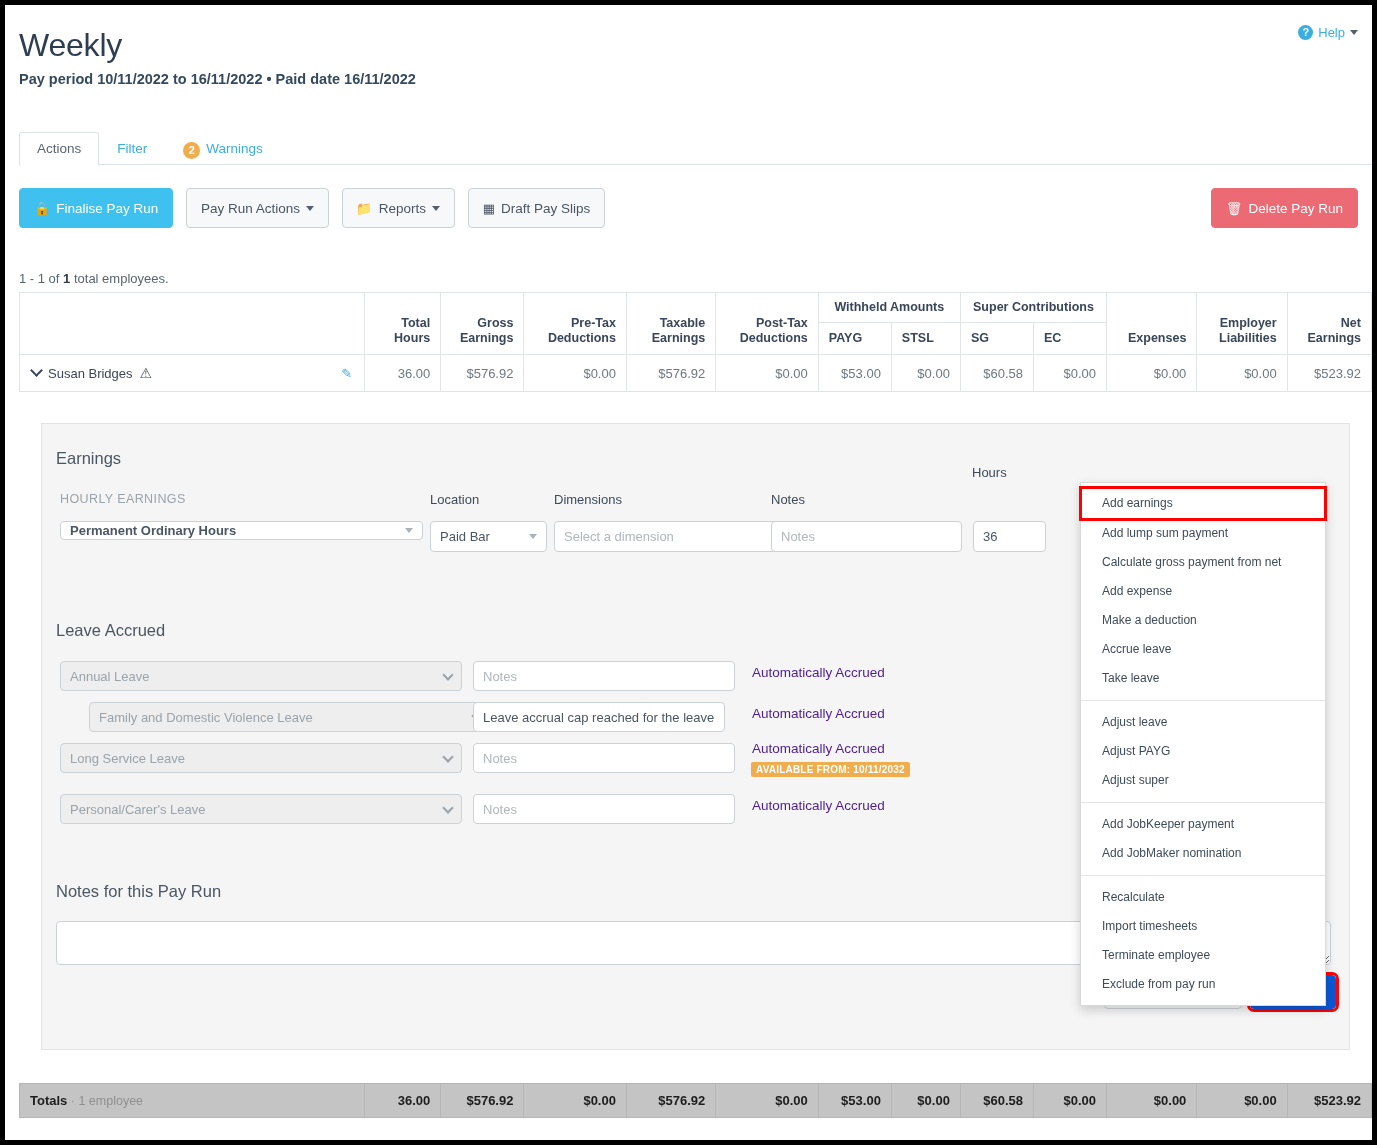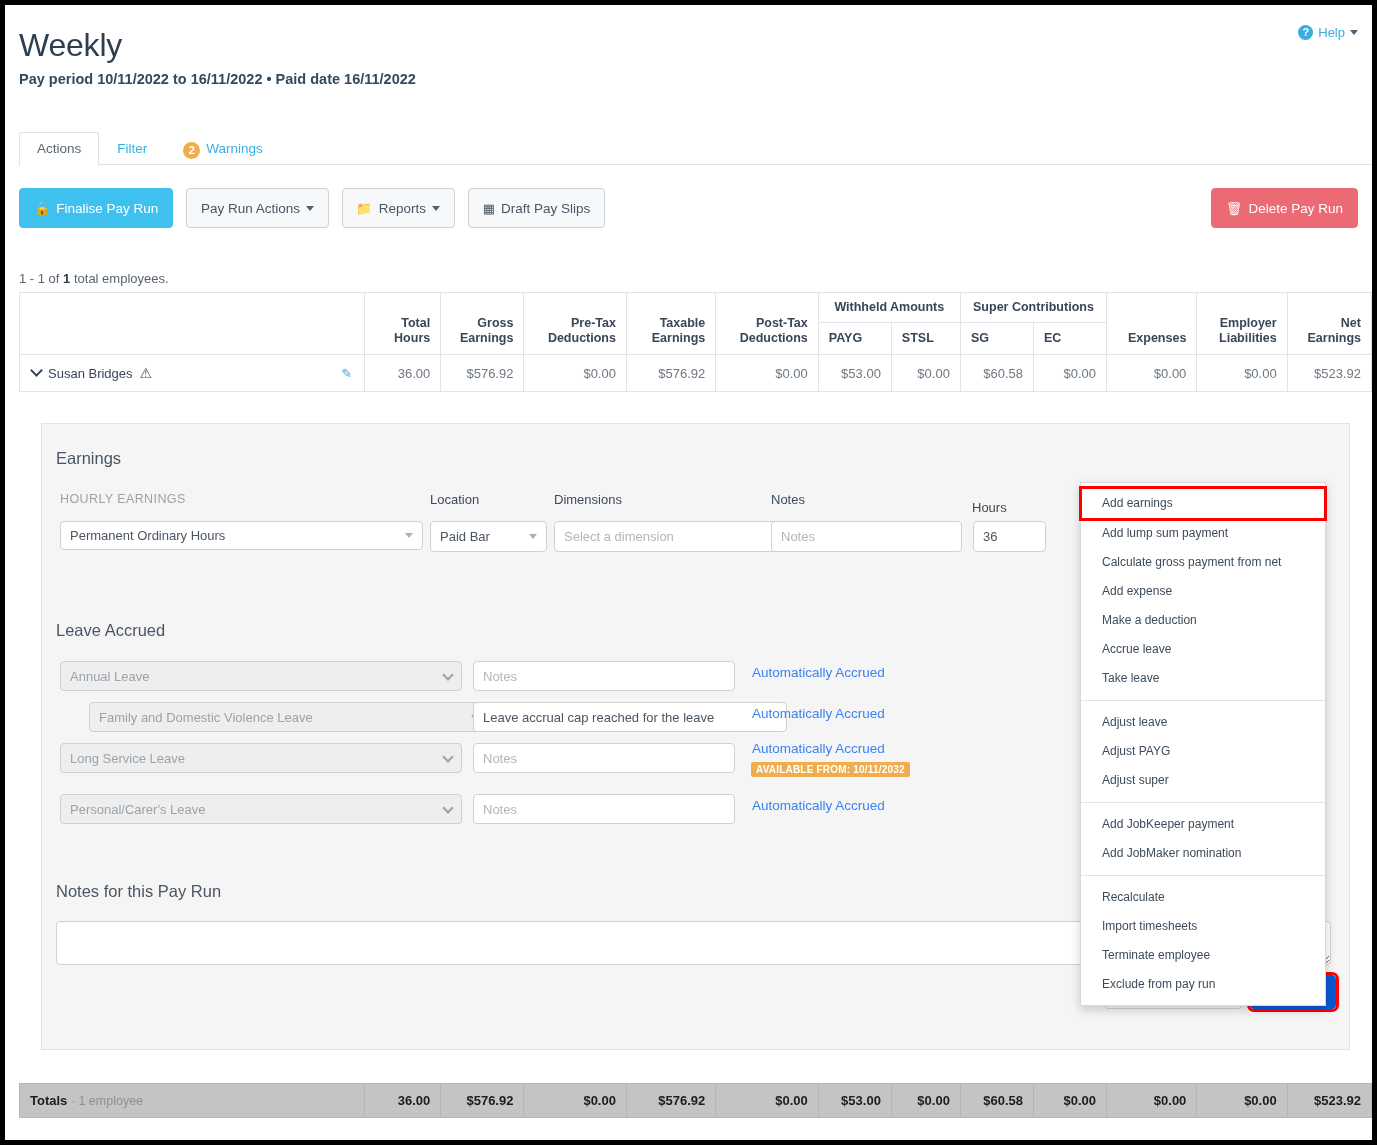--- a/index.html
+++ b/index.html
@@ -220,21 +220,21 @@
     background: #eeeeee !important; color: #9aa3ab !important;
   }
   .sel-grey .arr-chev {
     width: 8px; height: 8px;
     border-right: 2px solid #9aa3ab;
     border-bottom: 2px solid #9aa3ab;
     transform: rotate(45deg);
     margin-left: auto; margin-bottom: 3px;
   }
   .accrued-txt {
-    position: absolute; font-size: 13.5px; color: #3b82f6;
+    position: absolute; font-size: 13.5px; color: #4c1d95;
   }
   .avail-badge {
     position: absolute;
     background: #f0ad4e; color: #fff;
     font-size: 10px; font-weight: bold;
     padding: 2px 5px; border-radius: 2px;
     letter-spacing: 0.2px;
   }
 
   textarea.notes-big {
@@ -409,23 +409,23 @@
     </tbody>
   </table>
 
   <div class="panel"></div>
 
   <div class="sec-title" style="left:51px; top:444px;">Earnings</div>
   <div class="fld-label muted" style="left:55px; top:487px;">HOURLY EARNINGS</div>
   <div class="fld-label" style="left:425px; top:487px;">Location</div>
   <div class="fld-label" style="left:549px; top:487px;">Dimensions</div>
   <div class="fld-label" style="left:766px; top:487px;">Notes</div>
-  <div class="fld-label" style="left:967px; top:495px;">Hours</div>
-
-  <div class="fake-sel" style="left:55px; top:516px; width:363px; height:29px;">
+  <div class="fld-label" style="left:967px; top:460px;">Hours</div>
+
+  <div class="fake-sel" style="left:55px; top:516px; width:363px; height:19px;font-weight:bold;">
     <span>Permanent Ordinary Hours</span>
     <span class="arr"></span>
   </div>
   <div class="fake-sel" style="left:425px; top:516px; width:117px; height:31px;">
     <span>Paid Bar</span>
     <span class="arr"></span>
   </div>
   <input class="ctl" style="left: 549px; top: 516px; width: 252px; height: 31px;" placeholder="Select a dimension">
   <input class="ctl" style="left: 766px; top: 516px; width: 191px; height: 31px;" placeholder="Notes">
   <input class="ctl" style="left: 968px; top: 516px; width: 73px; height: 31px;" value="36">
@@ -436,21 +436,21 @@
     <span>Annual Leave</span>
     <span class="arr-chev"></span>
   </div>
   <input class="ctl" style="left: 468px; top: 656px; width: 262px; height: 30px;" placeholder="Notes">
   <div class="accrued-txt" style="left:747px; top:660px;">Automatically Accrued</div>
 
   <div class="fake-sel sel-grey" style="left:55px; top:697px; width:402px; height:30px;margin-left:29px;">
     <span>Family and Domestic Violence Leave</span>
     <span class="arr-chev"></span>
   </div>
-  <input class="ctl" style="left: 468px; top: 697px; width: 314px; height: 30px;" value="Leave accrual cap reached for the leave">
+  <input class="ctl" style="left: 468px; top: 697px; width: 252px; height: 30px;" value="Leave accrual cap reached for the leave">
   <div class="accrued-txt" style="left:747px; top:701px;">Automatically Accrued</div>
 
   <div class="fake-sel sel-grey" style="left:55px; top:738px; width:402px; height:30px;">
     <span>Long Service Leave</span>
     <span class="arr-chev"></span>
   </div>
   <input class="ctl" style="left: 468px; top: 738px; width: 262px; height: 30px;" placeholder="Notes">
   <div class="accrued-txt" style="left:747px; top:736px;">Automatically Accrued</div>
   <div class="avail-badge" style="left:746px; top:757px;">AVAILABLE FROM: 10/11/2032</div>
 

